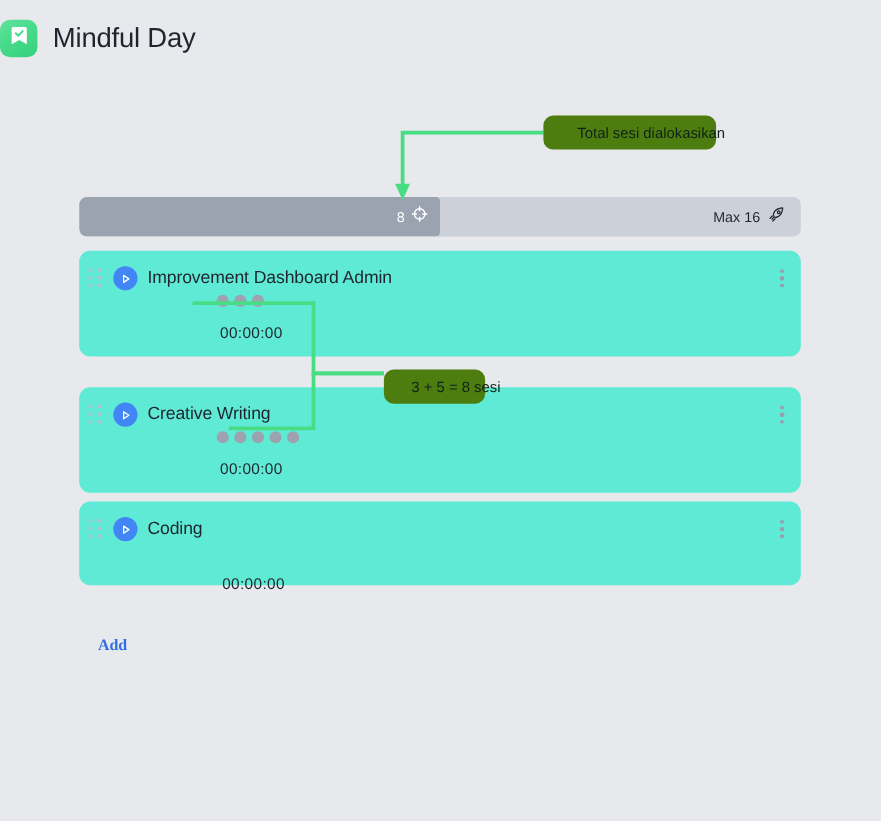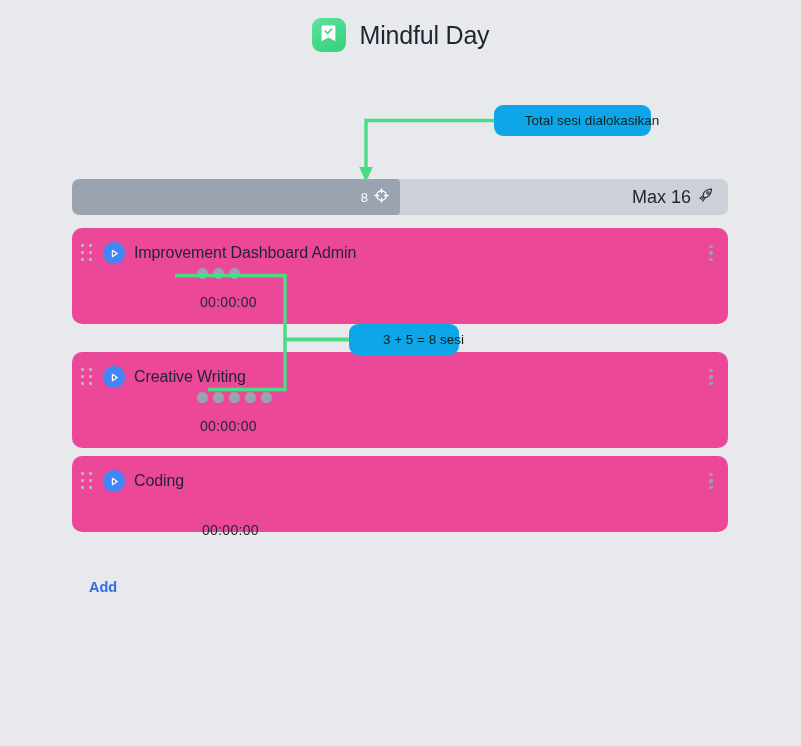--- a/index.html
+++ b/index.html
@@ -18,21 +18,20 @@
   }
 
   
   .app-header {
     position: absolute;
     top: 18px;
     left: 0;
     width: 801px;
     display: flex;
     align-items: center;
-    justify-content: center;
     gap: 14px;
   }
 
   .app-logo {
     width: 34px;
     height: 34px;
     border-radius: 9px;
     background: linear-gradient(150deg, #5fe39a 0%, #43d989 55%, #36d07e 100%);
     display: flex;
     align-items: center;
@@ -83,30 +82,30 @@
     position: absolute;
     right: 14px;
     top: 0;
     height: 36px;
     display: flex;
     align-items: center;
     gap: 7px;
   }
 
   .progress-max-label {
-    font-size: 18px;
+    font-size: 13px;
     color: #1f2430;
   }
 
   
   .card {
     position: absolute;
     left: 72px;
     width: 656px;
-    background: #ec4899;
+    background: #5eead4;
     border-radius: 10px;
   }
 
   #card-0 { top: 228px; height: 96px; }
   #card-1 { top: 352px; height: 96px; }
   #card-2 { top: 456px; height: 76px; }
 
   .card-top {
     position: absolute;
     left: 0;
@@ -214,58 +213,58 @@
   .add-button {
     position: absolute;
     left: 86px;
     top: 577px;
     font-size: 14.5px;
     font-weight: bold;
     color: #2f6fe4;
     background: none;
     border: none;
     cursor: pointer;
-    font-family: Liberation Sans, sans-serif;
+    font-family: Liberation Serif, serif;
     padding: 2px 3px;
   }
 
   
   .annotation-layer {
     position: absolute;
     left: 0;
     top: 0;
     width: 801px;
     height: 746px;
     pointer-events: none;
   }
 
   .callout {
     position: absolute;
-    background: #0ea5e9;
+    background: #4d7c0f;
     border-radius: 9px;
     color: #10231a;
     font-size: 13.5px;
     display: flex;
     align-items: center;
     justify-content: center;
     white-space: nowrap;
     padding-left: 39px;
   }
 
   #callout-total {
     left: 494px;
     top: 105px;
     width: 157px;
     height: 31px;
   }
 
   #callout-sum {
     left: 349px;
-    top: 324px;
-    width: 110px;
+    top: 336px;
+    width: 92px;
     height: 31px;
   }
 </style>
 </head>
 <body>
 
 <div class="app-header">
   <div class="app-logo">
     <span>
       <svg width="17" height="19" viewBox="0 0 17 19" fill="none">

